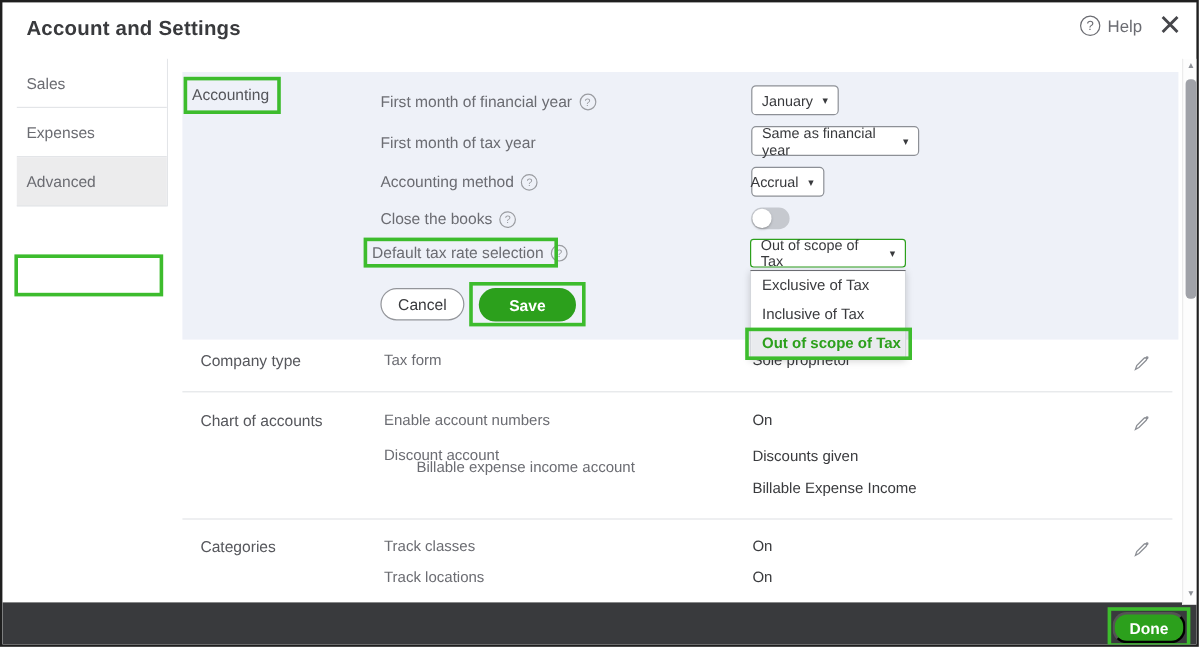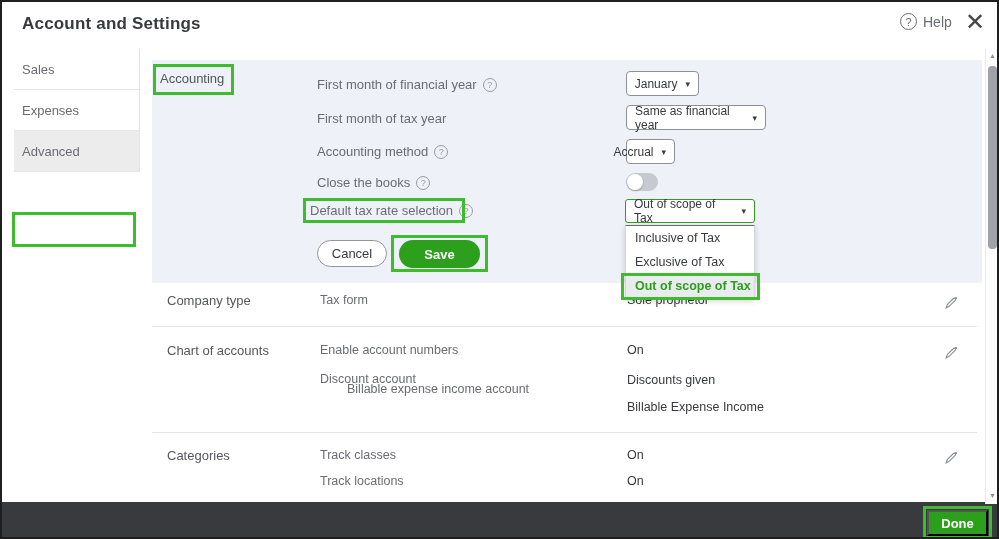--- a/index.html
+++ b/index.html
@@ -44,21 +44,21 @@
   .row-label { position:absolute; left:318px; font-size:12.5px; color:#6b6c72; }
   .row-value { position:absolute; left:625px; font-size:12.5px; color:#393a3d; }
   .divider { position:absolute; left:150px; width:825px; height:1px; background:#e3e5e8; }
   .pencil { position:absolute; left:941px; width:16px; height:16px; cursor:pointer; }
 
   
   .hl { position:absolute; border:3px solid #3dbc2d; background:transparent; pointer-events:none; z-index:7; }
 
   
   .footer { position:absolute; left:0; bottom:0; width:995px; height:35px; background:#393a3d; }
-  .btn.done { left:925px; top:508px; width:61px; height:26px; background:#2ca01c; border-radius:0; color:#fff; font-weight:bold; font-size:13px; z-index:8;text-align:right; }
+  .btn.done { left:925px; top:508px; width:61px; height:26px; background:#2ca01c; border-radius:12px; color:#fff; font-weight:bold; font-size:13px; z-index:8;text-align:right; }
 
   
   .scrollbar { position:absolute; left:983px; top:47px; width:13px; height:455px; background:#fdfdfd; border-left:1px solid #ececec; }
   .sb-thumb { position:absolute; left:2px; top:17px; width:9px; height:183px; background:#a0a2a8; border-radius:4px; }
   .sb-arrow { position:absolute; left:2px; width:9px; font-size:7px; color:#8d9096; text-align:center; }
 </style>
 </head>
 <body>
 
 <div class="app">
@@ -93,21 +93,21 @@
   </div>
   <div class="select" style="left:624px; top:103px; width:140px; height:25px;">
     <span>Same as financial year</span>
       <span class="caret">▾</span>
   </div>
 
   <div class="plabel" style="left:315px; top:142px;">
     <span>Accounting method</span>
     <span class="qicon">?</span>
   </div>
-  <div class="select" style="left:624px; top:137px; width:49px; height:25px;">
+  <div class="select" style="left:624px; top:137px; width:61px; height:25px;">
     <span>Accrual</span>
       <span class="caret">▾</span>
   </div>
 
   <div class="plabel" style="left:315px; top:173px;">
     <span>Close the books</span>
     <span class="qicon">?</span>
   </div>
   <div class="toggle">
       <div class="knob"></div>
@@ -151,22 +151,22 @@
   <div class="row-label" style="top:446px;">Track classes</div>
   <div class="row-value" style="top:446px;">On</div>
   <div class="row-label" style="top:472px;">Track locations</div>
   <div class="row-value" style="top:472px;">On</div>
   <svg class="pencil" style="top:448px;" viewBox="0 0 16 16">
     <path d="M3.2 12.8 L4.3 9.6 L10.4 3.5 a1.25 1.25 0 0 1 1.77 1.77 L6.1 11.3 Z" fill="none" stroke="#8d9096" stroke-width="1.1"></path>
     <circle cx="12.9" cy="3.1" r="1.2" fill="#8d9096"></circle>
   </svg>
 
   <div class="menu">
+    <div class="menu-item">Exclusive of Tax</div>
     <div class="menu-item">Inclusive of Tax</div>
-    <div class="menu-item">Exclusive of Tax</div>
     <div class="menu-item selected">Out of scope of Tax</div>
   </div>
 
   <div class="footer"></div>
   <button class="btn done" style="position:absolute;">Done</button>
 
   <div class="scrollbar">
     <div class="sb-arrow" style="top:3px;">▲</div>
     <div class="sb-thumb"></div>
     <div class="sb-arrow" style="top:443px;">▼</div>

